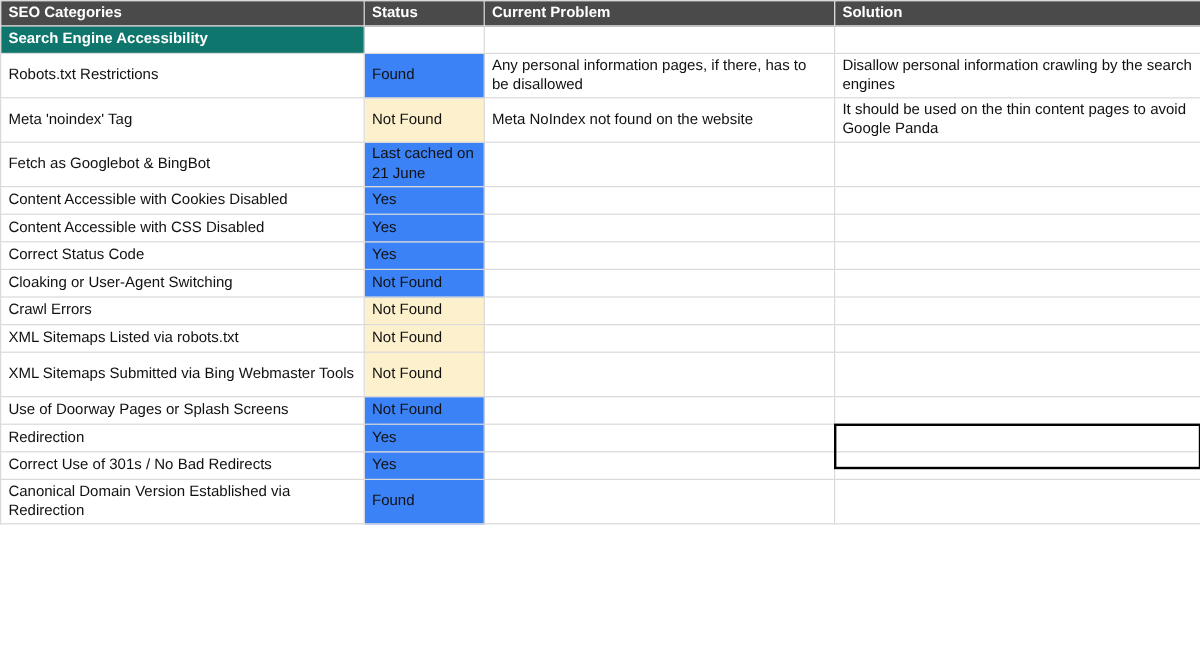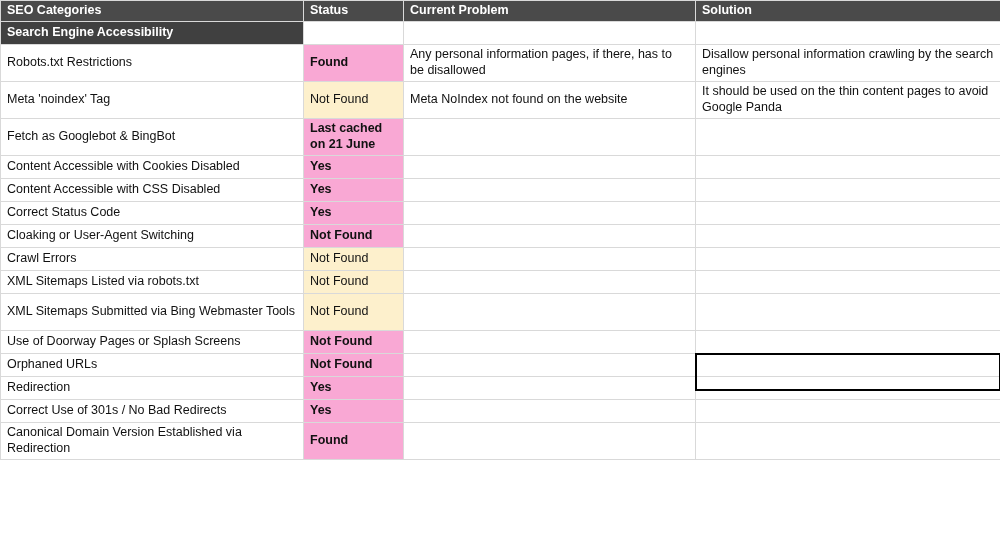--- a/index.html
+++ b/index.html
@@ -34,25 +34,25 @@
     height: 18px;
   }
   th {
     background: #4a4a4a;
     color: #fff;
     font-weight: bold;
     height: 16px;
     margin-top: 44px;
   }
   .section td.sec {
-    background: #404040;
+    background: #0f766e;
     color: #fff;
     font-weight: bold;
   }
-  .st-green  { background: #f9a8d4; font-weight: bold; }
+  .st-green  { background: #3b82f6; }
   .st-yellow { background: #fdf0cc; }
   .wrap { white-space: normal; }
   .nowrap { white-space: nowrap; overflow: hidden; }
   .tall td { height: 32px; }
   
   .sel {
     position: absolute;
     border: 2.5px solid #000;
     pointer-events: none;
   }
@@ -146,26 +146,20 @@
         <td class="st-yellow">Not Found</td>
         <td></td>
         <td id="sel-anchor"></td>
       </tr>
       <tr>
         <td class="nowrap">Use of Doorway Pages or Splash Screens</td>
         <td class="st-green">Not Found</td>
         <td></td>
         <td></td>
       </tr>
-      <tr>
-        <td class="nowrap">Orphaned URLs</td>
-        <td class="st-green">Not Found</td>
-        <td></td>
-        <td></td>
-      </tr>
 
 
       <tr>
         <td class="nowrap">Redirection</td>
         <td class="st-green">Yes</td>
         <td></td>
         <td></td>
       </tr>
       <tr>
         <td class="nowrap">Correct Use of 301s / No Bad Redirects</td>

